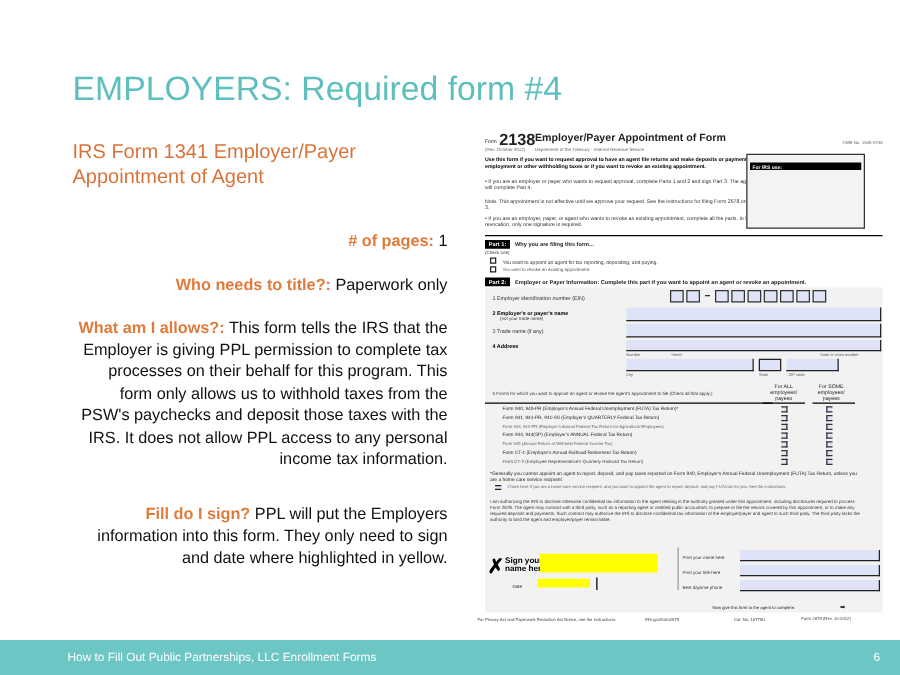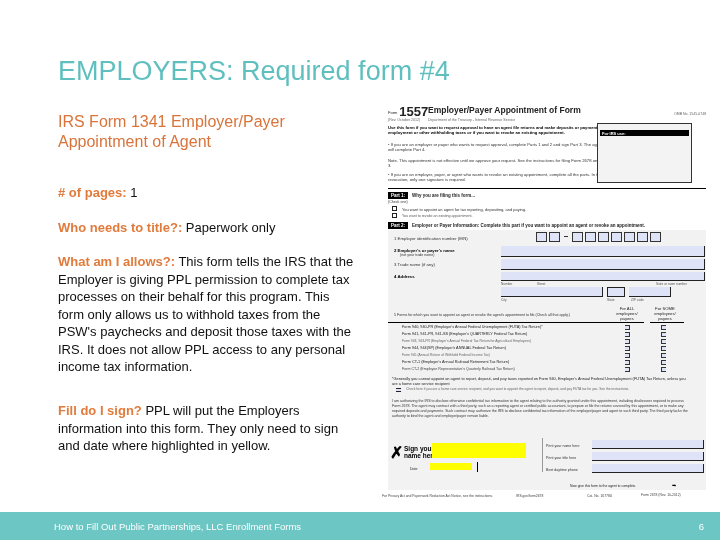--- a/index.html
+++ b/index.html
@@ -10,21 +10,21 @@
     position: absolute; left: 58px; top: 56px;
     font-size: 27px; color: #5fbfbf; font-weight: normal; letter-spacing: 0px;
     white-space: nowrap;
   }
   .subtitle {
     position: absolute; left: 58px; top: 112px; width: 290px;
     font-size: 16px; line-height: 20px; color: #d9733a;
   }
   .body-text {
     position: absolute; left: 58px; width: 300px;
-    font-size: 13px; line-height: 17.5px; color: #111;
+    font-size: 13px; line-height: 17.5px; color: #111; text-align: right;
   }
   .body-text .lbl { color: #e07b3c; font-weight: bold; }
   .b-pages { top: 184px; }
   .b-who { top: 219px; }
   .b-what { top: 253px; }
   .b-where { top: 402px; }
 
   
   .form {
     position: absolute; left: 374px; top: 98px; width: 346px; height: 414px;
@@ -79,21 +79,21 @@
   <span class="lbl">Who needs to title?:</span><span> Paperwork only</span>
 </div>
 <div class="body-text b-what">
   <span class="lbl">What am I allows?:</span><span> This form tells the IRS that the Employer is giving PPL permission to complete tax processes on their behalf for this program. This form only allows us to withhold taxes from the PSW's paychecks and deposit those taxes with the IRS.  It does not allow PPL access to any personal income tax information.</span>
 </div>
 <div class="body-text b-where">
   <span class="lbl">Fill do I sign?</span><span> PPL will put the Employers information into this form. They only need to sign and date where highlighted in yellow.</span>
 </div>
 
 <div class="form">
-  <div class="hdr-num"><small>Form</small><span>1557</span></div>
+  <div class="hdr-num"><small>Form</small><span>2138</span></div>
   <div class="hdr-title">Employer/Payer Appointment of Form</div>
   <div class="omb">OMB No. 1545-0748</div>
   <div class="tiny" style="left:14px;top:20px;">(Rev. October 2012)</div>
   <div class="tiny" style="left:54px;top:20px;">Department of the Treasury - Internal Revenue Service</div>
 
   <div class="instr" style="top:27px;font-weight:bold;color:#000;">Use this form if you want to request approval to have an agent file returns and make deposits or payments of employment or other withholding taxes or if you want to revoke an existing appointment.</div>
   <div class="instr" style="top:44px;">• If you are an employer or payer who wants to request approval, complete Parts 1 and 2 and sign Part 3. The agent will complete Part 4.</div>
   <div class="instr" style="top:60px;">Note. This appointment is not effective until we approve your request. See the instructions for filing Form 2678 on page 3.</div>
   <div class="instr" style="top:74px;">• If you are an employer, payer, or agent who wants to revoke an existing appointment, complete all the parts. In the revocation, only one signature is required.</div>
 

